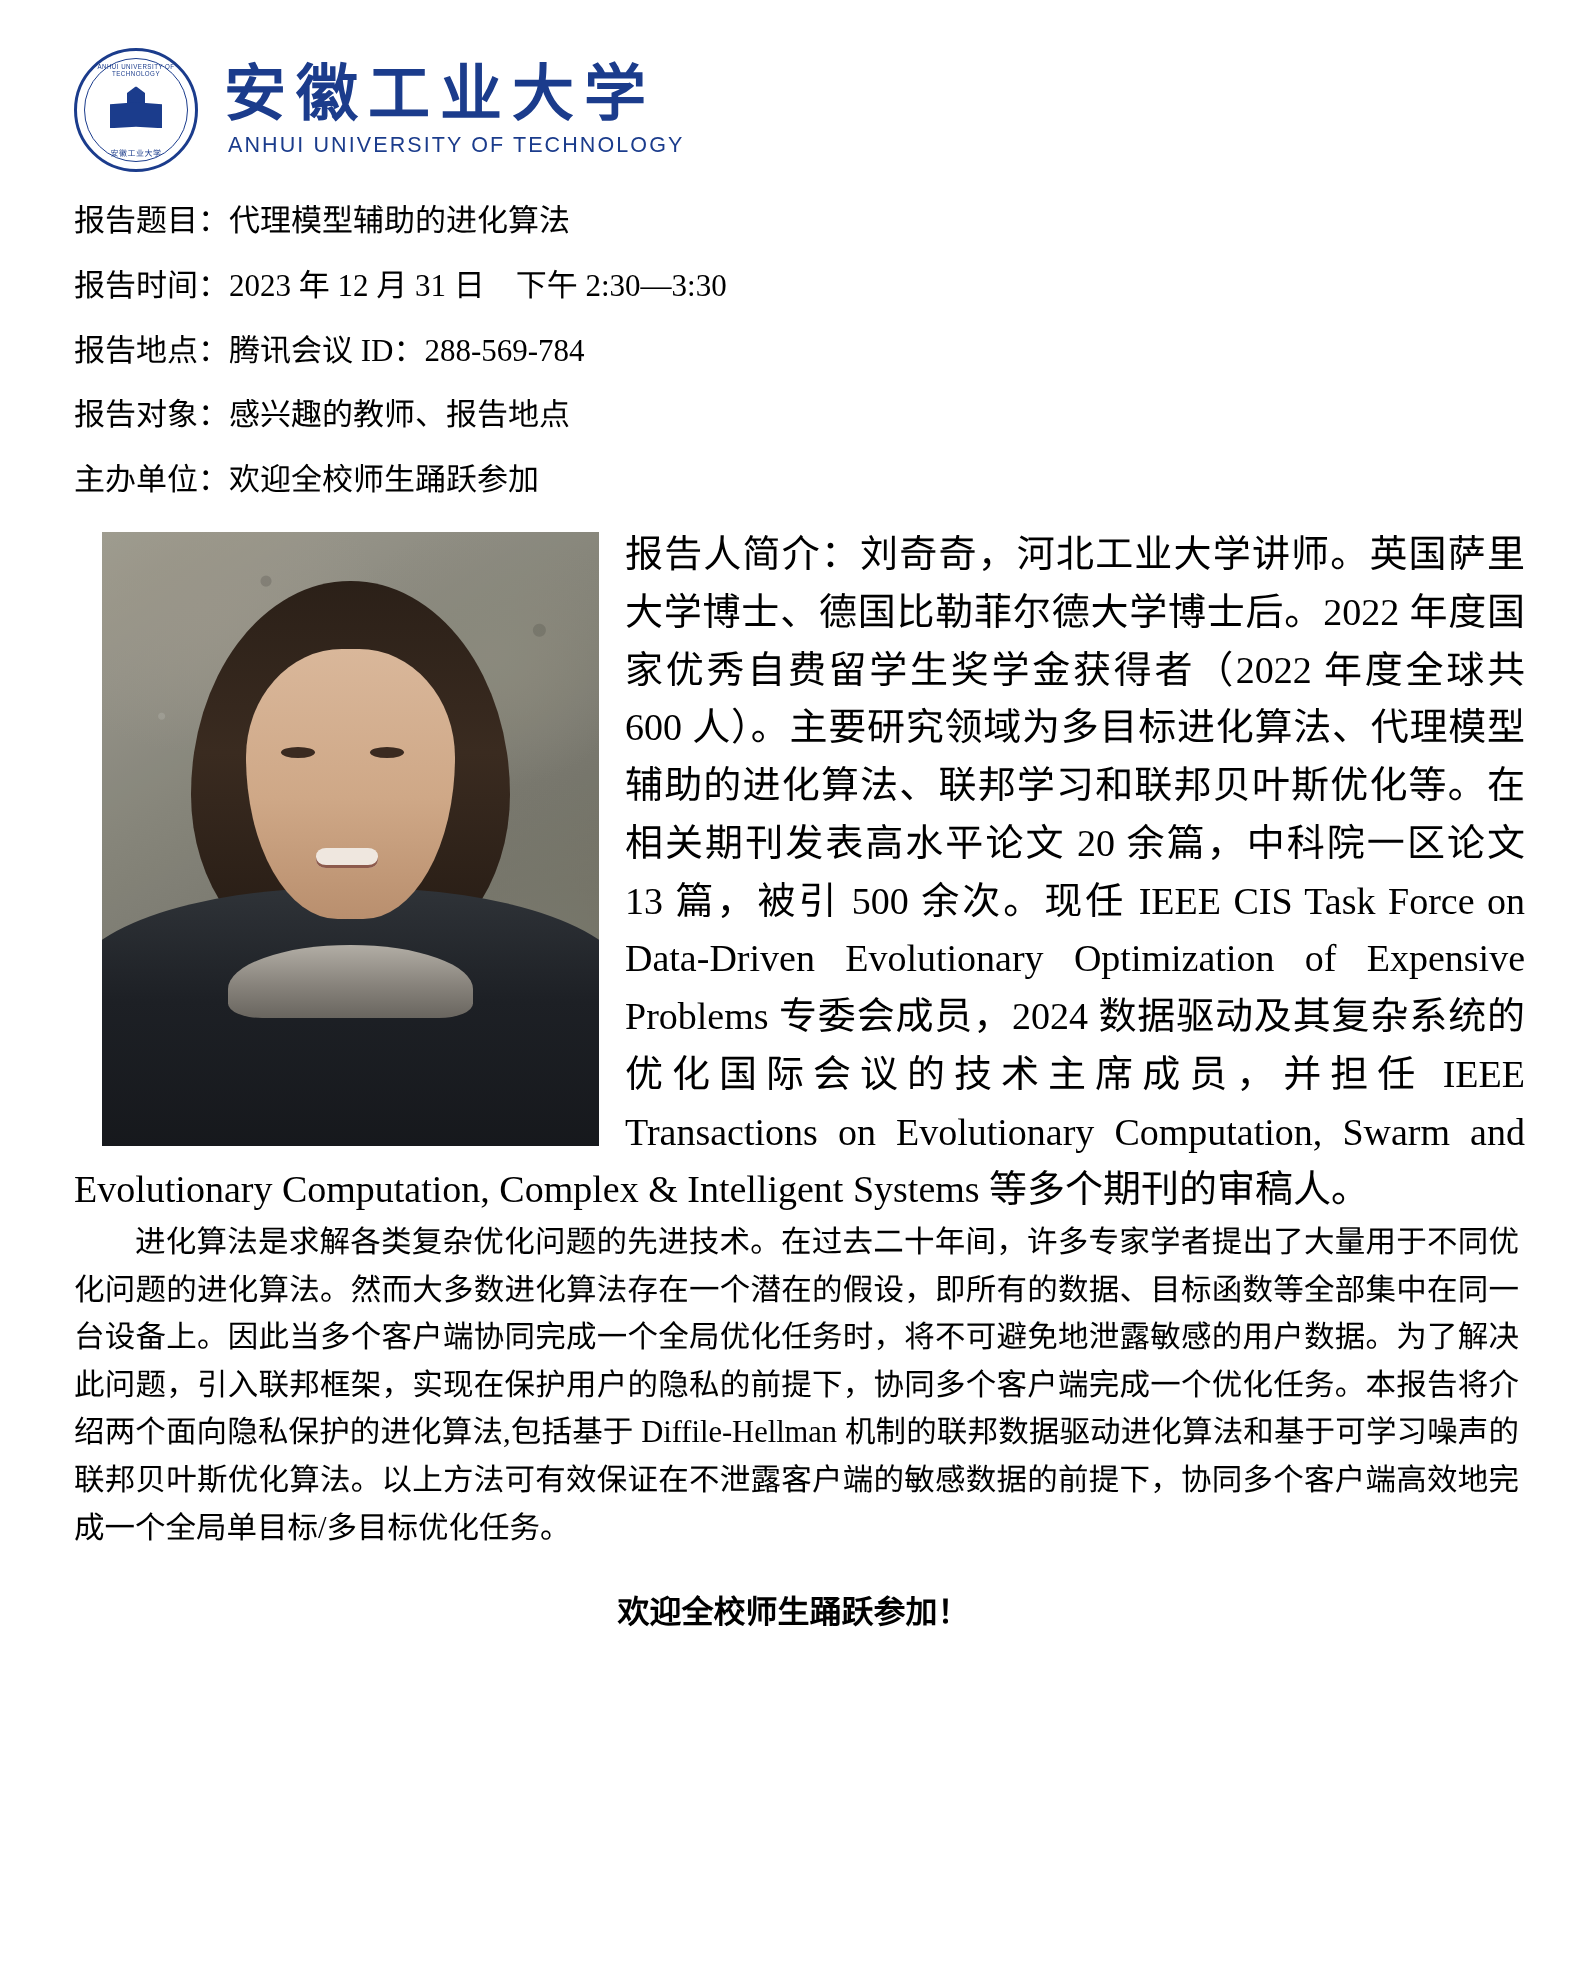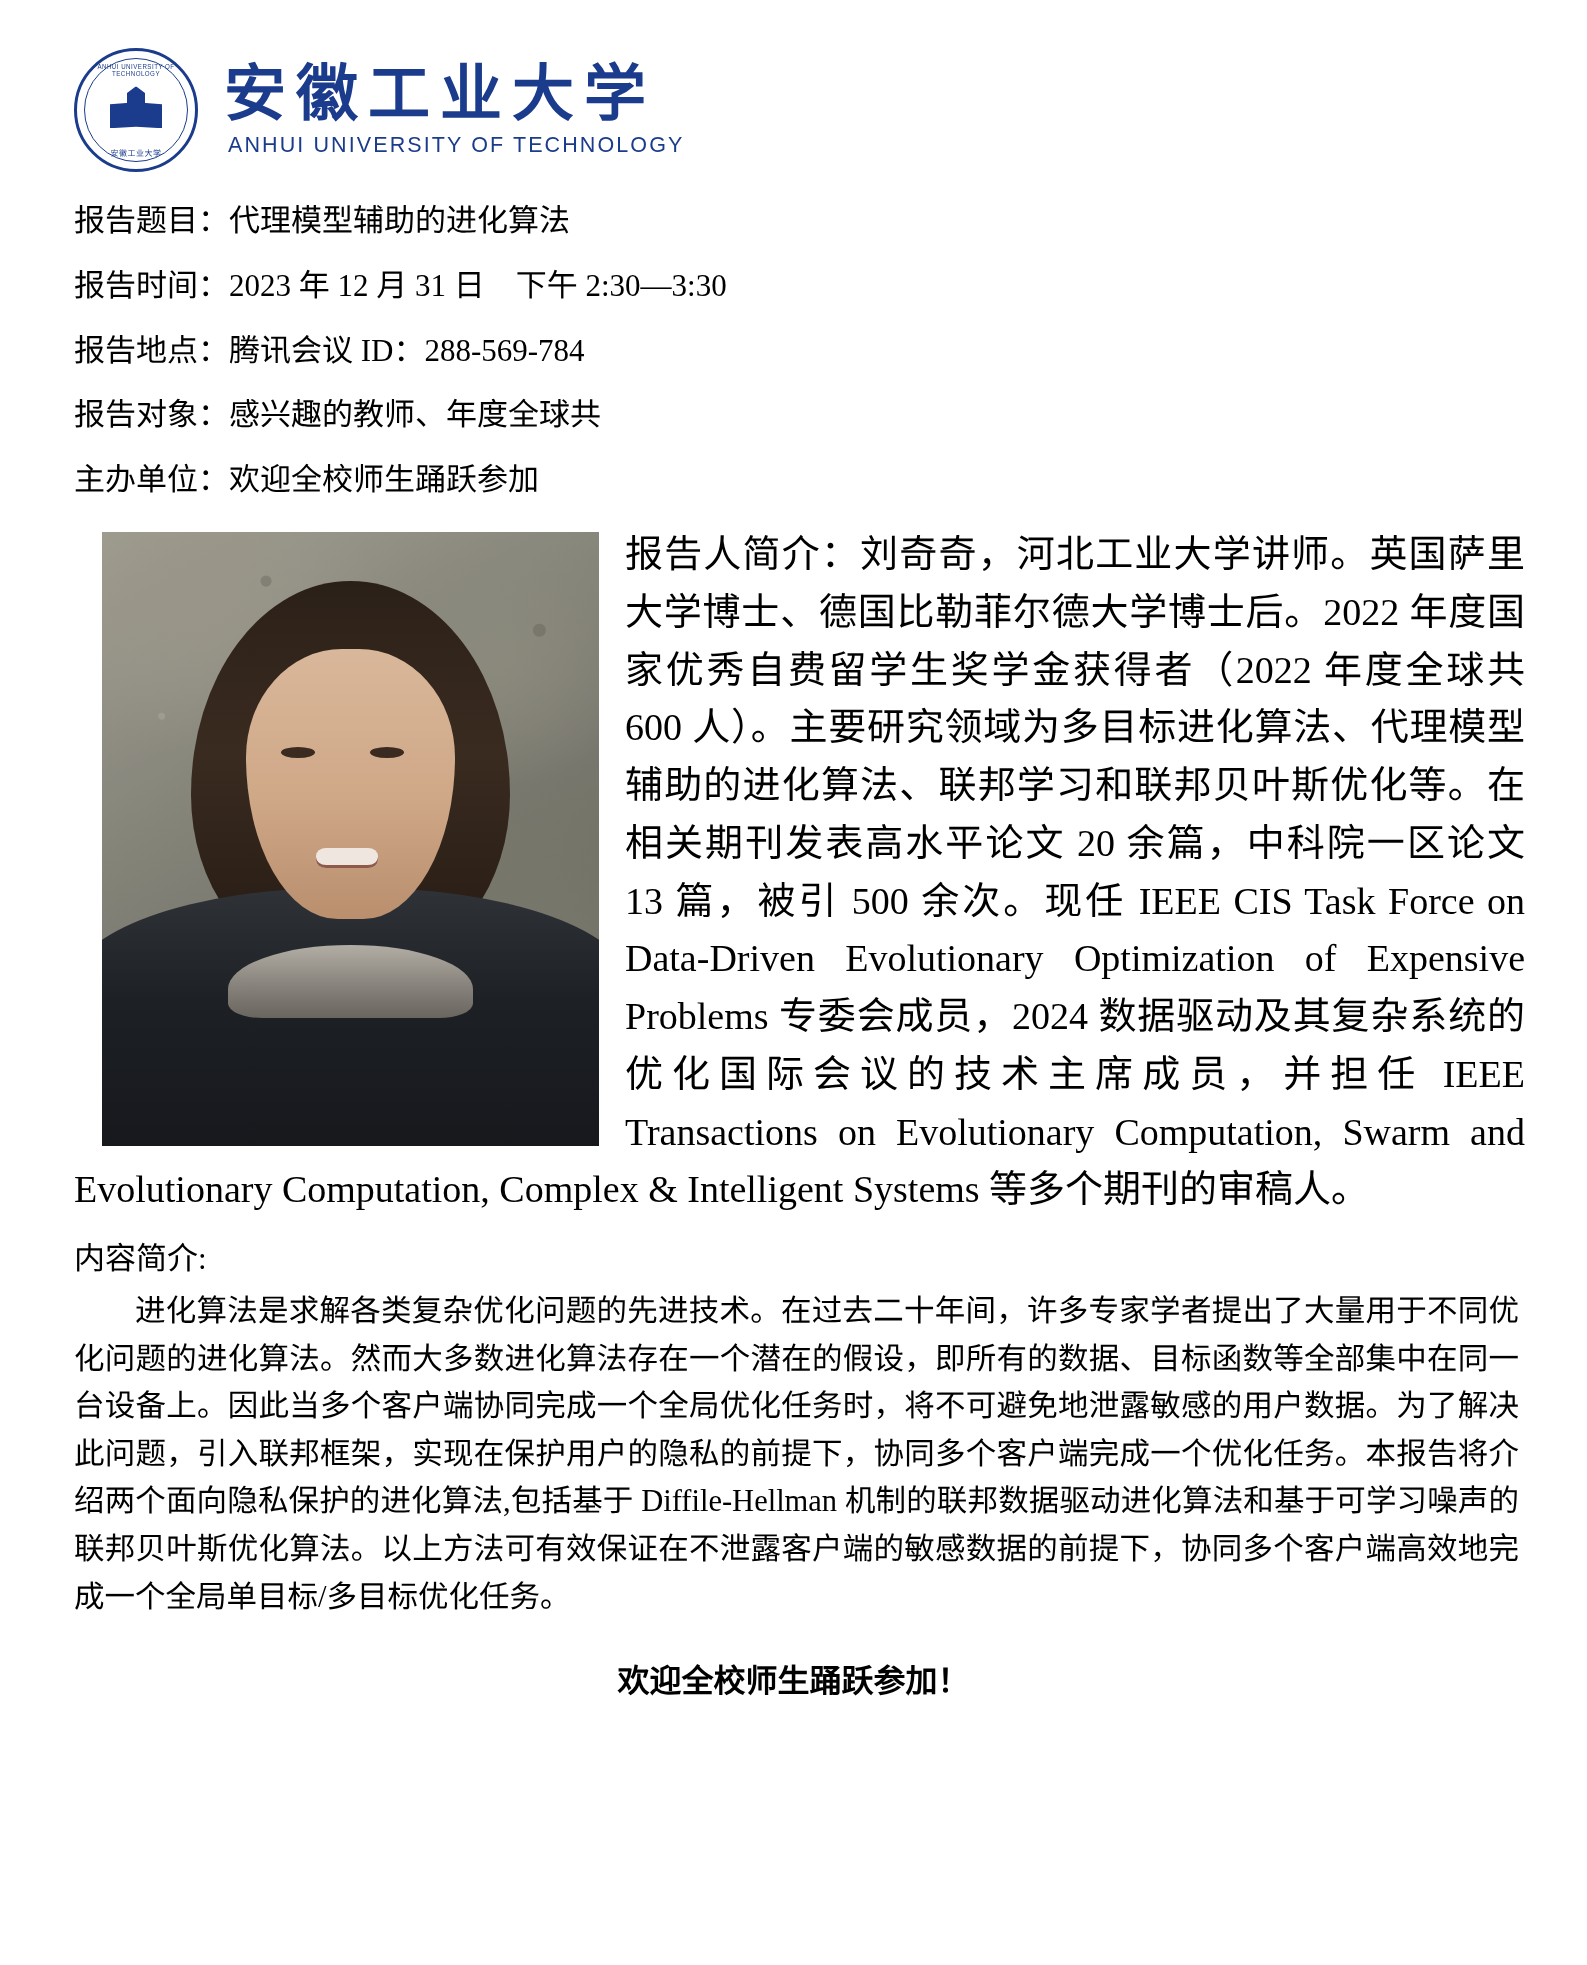--- a/index.html
+++ b/index.html
@@ -264,36 +264,35 @@
     <div class="logo-text">
       <div class="logo-cn">安徽工业大学</div>
       <div class="logo-en">ANHUI UNIVERSITY OF TECHNOLOGY</div>
     </div>
   </div>
 
   <div class="info-block">
     <p class="info-line">报告题目：代理模型辅助的进化算法</p>
     <p class="info-line">报告时间：2023 年 12 月 31 日　下午 2:30—3:30</p>
     <p class="info-line">报告地点：腾讯会议 ID：288-569-784</p>
-    <p class="info-line">报告对象：感兴趣的教师、年度全球共</p>
+    <p class="info-line">报告对象：感兴趣的教师、报告地点</p>
     <p class="info-line">主办单位：欢迎全校师生踊跃参加</p>
   </div>
 
   <div class="bio-section">
     <div class="portrait">
       <div class="rock"></div>
       <div class="speckle"></div>
       <div class="hair"></div>
       <div class="coat"></div>
       <div class="face"></div>
       <div class="eye-l"></div>
       <div class="eye-r"></div>
       <div class="mouth"></div>
     </div>
     <p class="bio-text">报告人简介：刘奇奇，河北工业大学讲师。英国萨里大学博士、德国比勒菲尔德大学博士后。2022 年度国家优秀自费留学生奖学金获得者（2022 年度全球共 600 人）。主要研究领域为多目标进化算法、代理模型辅助的进化算法、联邦学习和联邦贝叶斯优化等。在相关期刊发表高水平论文 20 余篇，中科院一区论文 13 篇，被引 500 余次。现任 IEEE CIS Task Force on Data-Driven Evolutionary Optimization of Expensive Problems 专委会成员，2024 数据驱动及其复杂系统的优化国际会议的技术主席成员，并担任 IEEE Transactions on Evolutionary Computation, Swarm and Evolutionary Computation, Complex &amp; Intelligent Systems 等多个期刊的审稿人。</p>
   </div>
 
-  <p class="abstract-label">内容简介:</p>
   <p class="abstract-body">进化算法是求解各类复杂优化问题的先进技术。在过去二十年间，许多专家学者提出了大量用于不同优化问题的进化算法。然而大多数进化算法存在一个潜在的假设，即所有的数据、目标函数等全部集中在同一台设备上。因此当多个客户端协同完成一个全局优化任务时，将不可避免地泄露敏感的用户数据。为了解决此问题，引入联邦框架，实现在保护用户的隐私的前提下，协同多个客户端完成一个优化任务。本报告将介绍两个面向隐私保护的进化算法,包括基于 Diffile-Hellman 机制的联邦数据驱动进化算法和基于可学习噪声的联邦贝叶斯优化算法。以上方法可有效保证在不泄露客户端的敏感数据的前提下，协同多个客户端高效地完成一个全局单目标/多目标优化任务。</p>
 
   <p class="footer-line">欢迎全校师生踊跃参加！</p>
 
 </div>
 
 </body></html>

